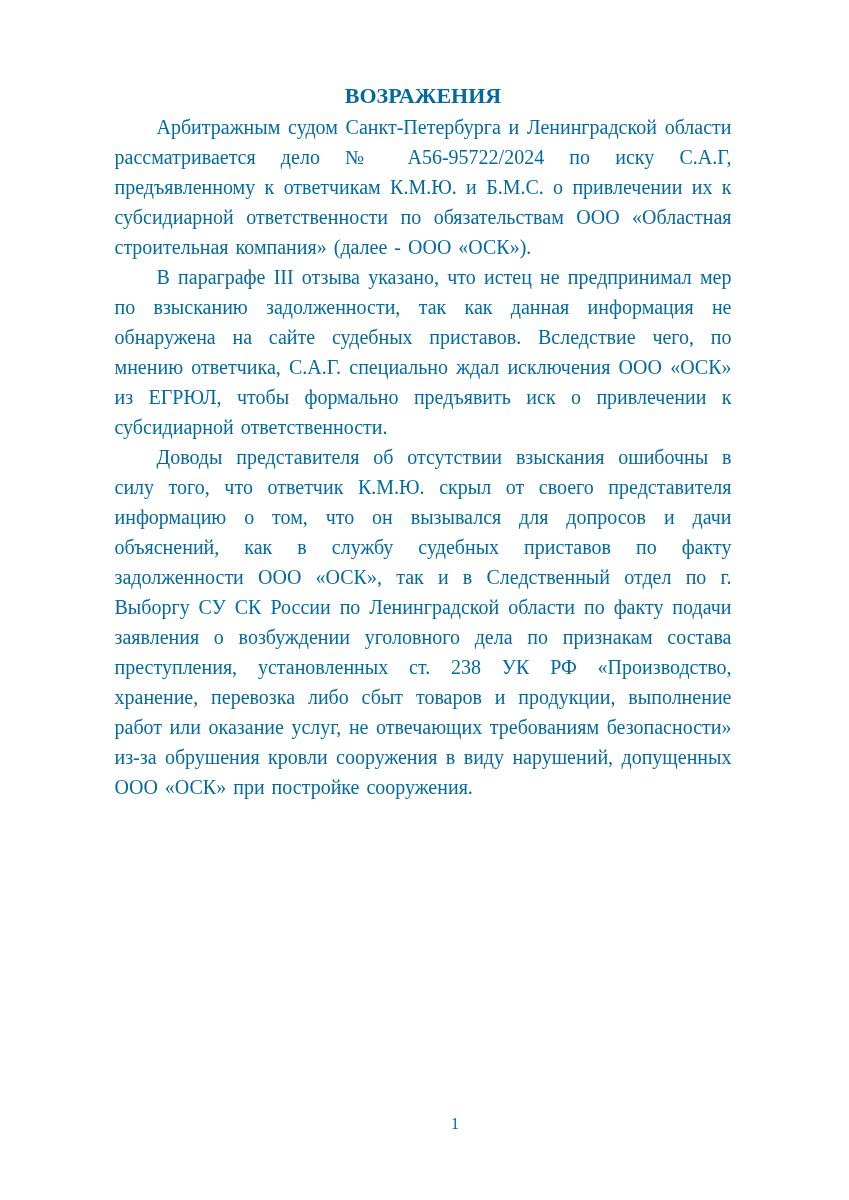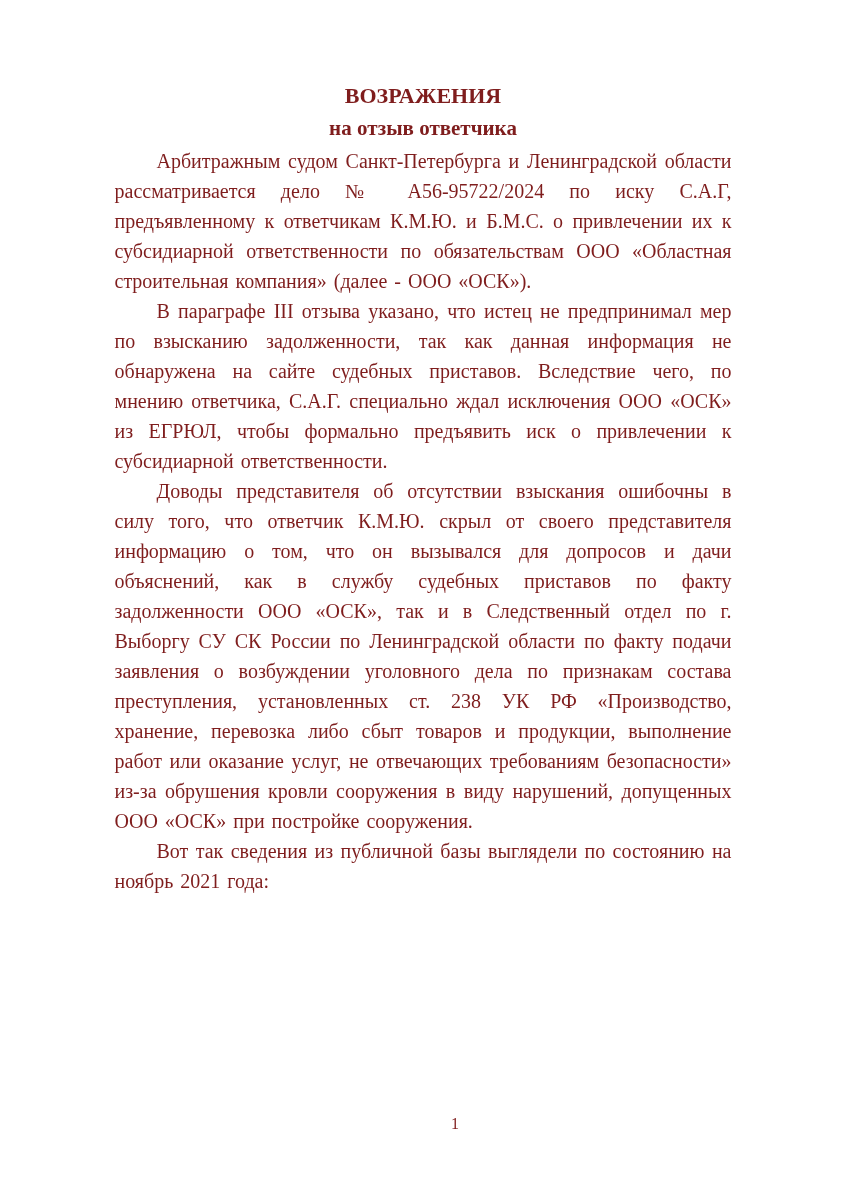--- a/index.html
+++ b/index.html
@@ -9,21 +9,21 @@
   }
   .page {
     position: relative;
     width: 732px;
     height: 1200px;
     margin: 0 auto;
     background: #ffffff;
     box-sizing: border-box;
     padding: 80px 59px 0 56px;
     font-family: "Liberation Serif", "DejaVu Serif", serif;
-    color: #7f1d1d;
+    color: #0369a1;
     overflow: hidden;
   }
   .doc-title {
     font-size: 22px;
     font-weight: bold;
     text-align: center;
     margin: 0;
     line-height: 32px;
   }
   .doc-subtitle {
@@ -49,23 +49,21 @@
     text-align: center;
     font-size: 16px;
     line-height: 20px;
   }
 </style>
 </head>
 <body>
 
 <div class="page">
   <h1 class="doc-title">ВОЗРАЖЕНИЯ</h1>
-  <h2 class="doc-subtitle">на отзыв ответчика</h2>
 
   <div class="doc-body">
     <p>Арбитражным судом Санкт-Петербурга и Ленинградской области рассматривается дело № А56-95722/2024 по иску С.А.Г, предъявленному к ответчикам К.М.Ю. и Б.М.С. о привлечении их к субсидиарной ответственности по обязательствам ООО «Областная строительная компания» (далее - ООО «ОСК»).</p>
     <p>В параграфе III отзыва указано, что истец не предпринимал мер по взысканию задолженности, так как данная информация не обнаружена на сайте судебных приставов. Вследствие чего, по мнению ответчика, С.А.Г. специально ждал исключения ООО «ОСК» из ЕГРЮЛ, чтобы формально предъявить иск о привлечении к субсидиарной ответственности.</p>
     <p>Доводы представителя об отсутствии взыскания ошибочны в силу того, что ответчик К.М.Ю. скрыл от своего представителя информацию о том, что он вызывался для допросов и дачи объяснений, как в службу судебных приставов по факту задолженности ООО «ОСК», так и в Следственный отдел по г. Выборгу СУ СК России по Ленинградской области по факту подачи заявления о возбуждении уголовного дела по признакам состава преступления, установленных ст. 238 УК РФ «Производство, хранение, перевозка либо сбыт товаров и продукции, выполнение работ или оказание услуг, не отвечающих требованиям безопасности» из-за обрушения кровли сооружения в виду нарушений, допущенных ООО «ОСК» при постройке сооружения.</p>
-    <p>Вот так сведения из публичной базы выглядели по состоянию на ноябрь 2021 года:</p>
   </div>
 
   <div class="page-number">1</div>
 </div>
 
 </body></html>

